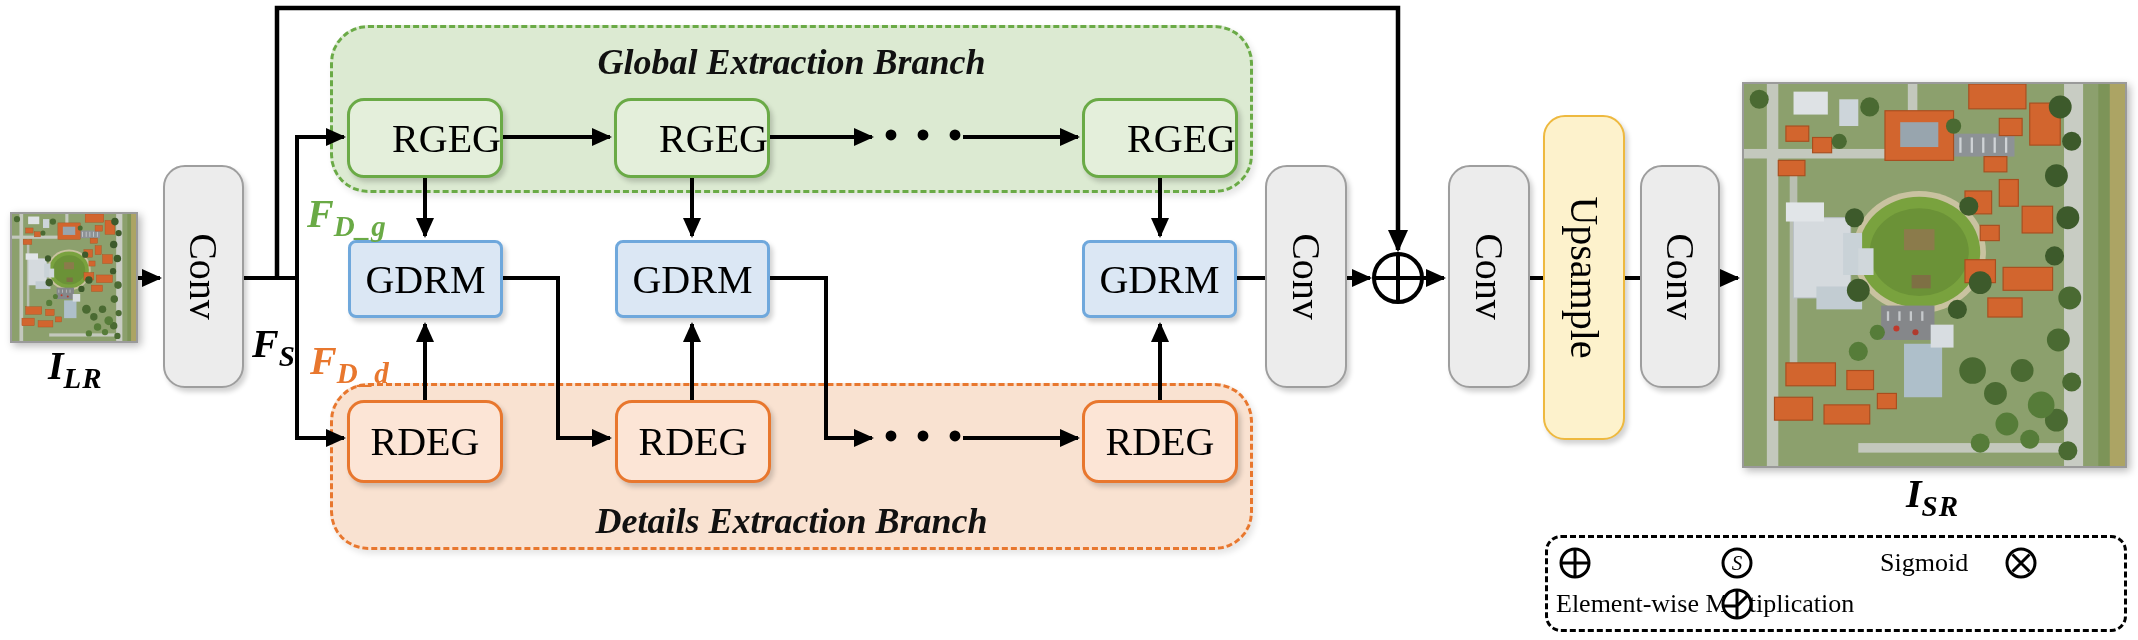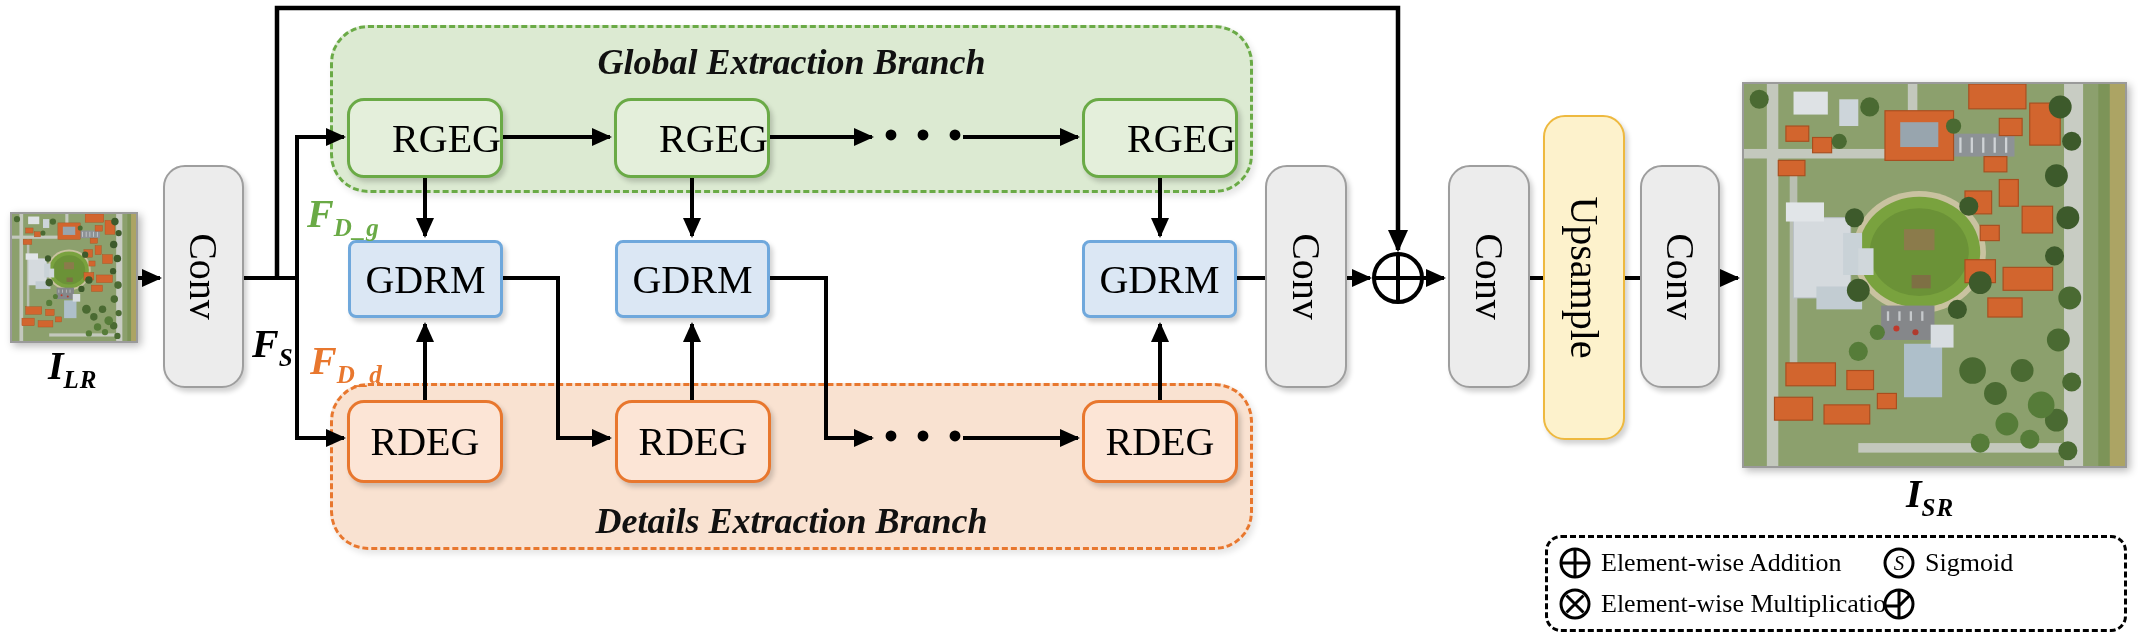--- a/index.html
+++ b/index.html
@@ -29,21 +29,21 @@
   }
   .rgeg { background:var(--rgeg-fill); border:3px solid var(--green);  border-radius:17px;padding-left:43px; }
   .gdrm { background:var(--blue-fill); border:3px solid var(--blue);   border-radius:8px; }
   .rdeg { background:var(--rdeg-fill); border:3px solid var(--orange); border-radius:17px; }
   .conv { background:var(--gray-fill); border:2.5px solid var(--gray-border); border-radius:22px; }
   .ups  { background:var(--yellow-fill); border:2.5px solid var(--yellow-border); border-radius:22px; }
   .vtext { transform:rotate(90deg); white-space:nowrap; }
 
   
   .mlabel { position:absolute; z-index:5; font-weight:bold; font-style:italic; font-size:40px; color:#000; line-height:1; }
-  .mlabel sub { font-size:25px; font-style:italic; letter-spacing:1px;text-align:center; }
+  .mlabel sub { font-size:29px; font-style:italic; letter-spacing:1px;text-align:center; }
   .mlabel.green  { color:var(--green); }
   .mlabel.orange { color:var(--orange); }
 
   
   .dots { position:absolute; z-index:4; width:84px; text-align:center; font-size:40px; font-weight:bold; color:#000; line-height:40px; letter-spacing:4px; }
 
   
   .img-frame { position:absolute; z-index:2; border:2px solid #9a9a9a; box-shadow:3px 3px 8px rgba(0,0,0,.28); box-sizing:border-box; }
   .img-frame.lr { filter:blur(0.5px); }
 
@@ -285,21 +285,20 @@
       <circle cx="1398" cy="278" r="24" fill="#fff" stroke="#000" stroke-width="4"></circle>
       <path d="M1398 254 V302 M1374 278 H1422" stroke="#000" stroke-width="4" fill="none"></path>
     </g>
   </svg>
 
   <div class="legend">
     <svg width="34" height="34" viewBox="0 0 34 34">
       <circle cx="17" cy="17" r="14" fill="#fff" stroke="#000" stroke-width="3"></circle>
       <path d="M17 3 V31 M3 17 H31" stroke="#000" stroke-width="3" fill="none"></path>
     </svg>
-    <span class="lg-label">Element-wise Addition</span>
     <svg width="34" height="34" viewBox="0 0 34 34">
       <circle cx="17" cy="17" r="14" fill="#fff" stroke="#000" stroke-width="3"></circle>
       <text x="17" y="24" text-anchor="middle" font-family="Liberation Serif, serif" font-style="italic" font-size="21" fill="#000">S</text>
     </svg>
     <span class="lg-label">Sigmoid</span>
     <svg width="34" height="34" viewBox="0 0 34 34">
       <circle cx="17" cy="17" r="14" fill="#fff" stroke="#000" stroke-width="3"></circle>
       <path d="M8.5 8.5 L25.5 25.5 M25.5 8.5 L8.5 25.5" stroke="#000" stroke-width="3" fill="none"></path>
     </svg>
     <span class="lg-label">Element-wise Multiplication</span>

